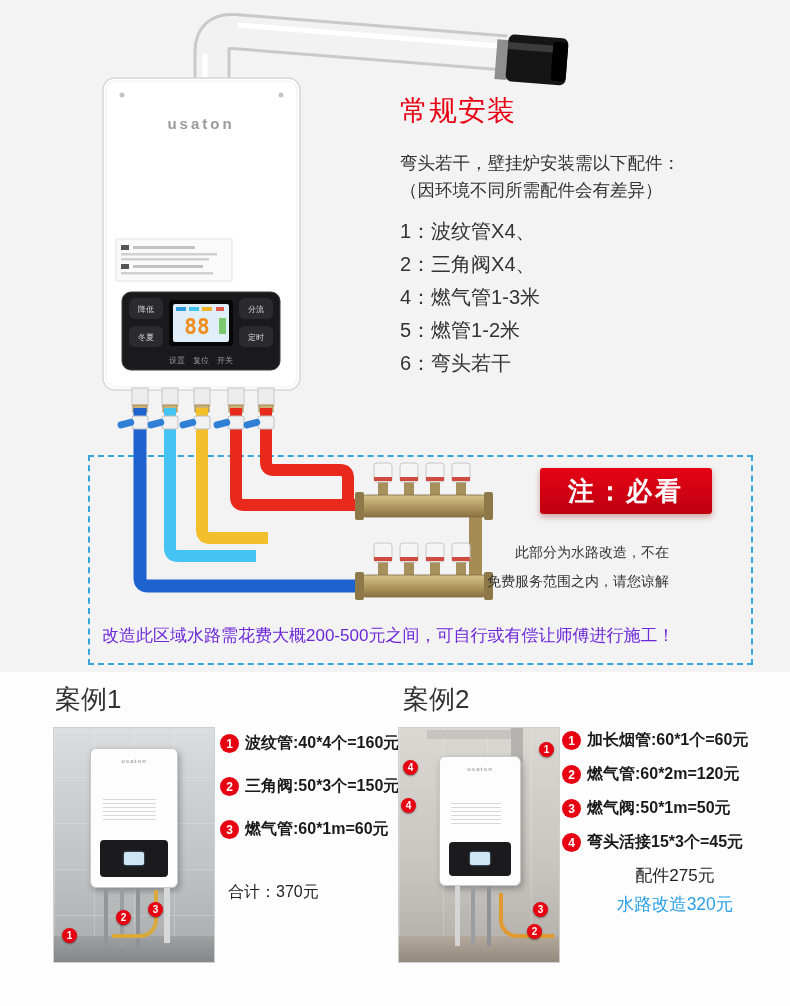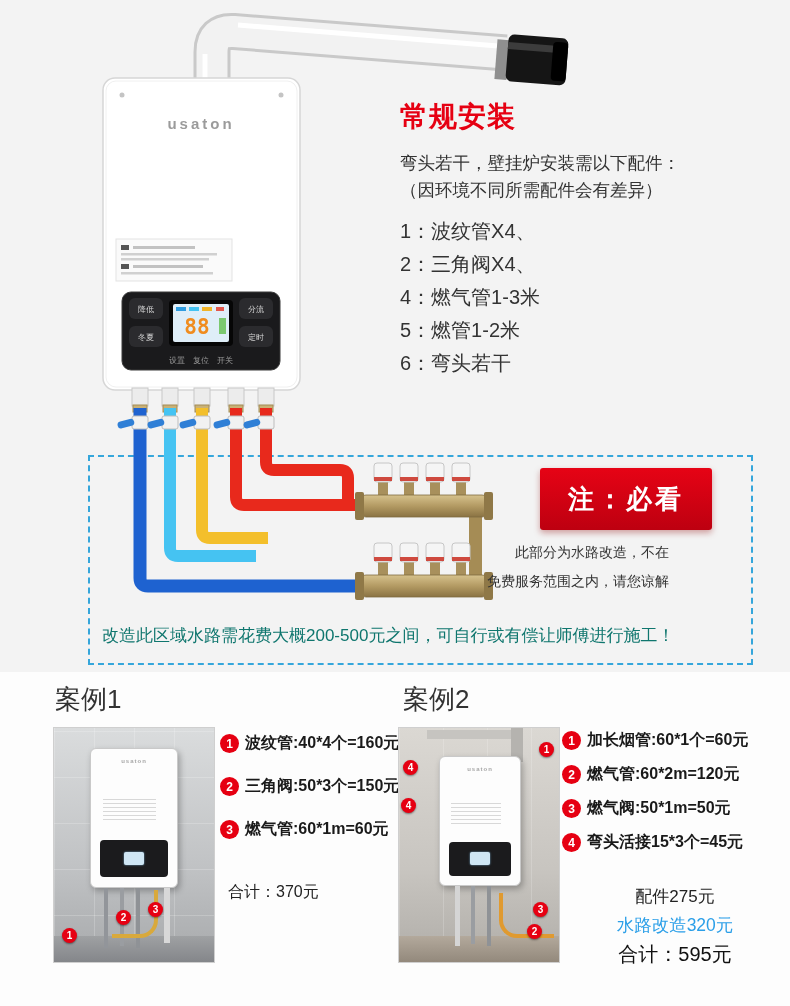--- a/index.html
+++ b/index.html
@@ -4,32 +4,32 @@
 <style>
   * { margin:0; padding:0; box-sizing:border-box; }
   body { font-family:"Liberation Sans","DejaVu Sans",sans-serif; background:#ffffff; }
   .page { position:relative; width:790px; height:1006px; background:#f3f3f3; overflow:hidden; }
 
   .bottom-sheet { position:absolute; left:0; top:672px; width:790px; height:334px; background:#fdfdfd; }
 
   .illustration { position:absolute; left:0; top:0; pointer-events:none; }
 
   
-  .guide-title { position:absolute; left:400px; top:98px; font-size:28px; font-weight:bold; color:#e60012; letter-spacing:1px; }
+  .guide-title { position:absolute; left:400px; top:92px; font-size:28px; font-weight:normal; color:#e60012; letter-spacing:1px; }
   .guide-intro { position:absolute; left:400px; top:150px; font-size:17.5px; color:#333; line-height:27px; }
   .guide-list  { position:absolute; left:400px; top:215px; font-size:20px; color:#333; line-height:33px; }
 
   
   .dashed-box { position:absolute; left:88px; top:455px; width:665px; height:210px; border:2px dashed #35a6db; }
-  .notice-badge { position:absolute; left:540px; top:468px; width:172px; height:62px;
+  .notice-badge { position:absolute; left:540px; top:468px; width:172px; height:46px;
     background:linear-gradient(180deg,#e60315,#bd0010); color:#fff; font-size:26px; font-weight:bold;
     display:flex; align-items:center; justify-content:center; letter-spacing:3px; border-radius:3px;
     box-shadow:0 3px 6px rgba(140,0,0,.35); }
   .notice-text { position:absolute; left:487px; top:538px; font-size:14px; color:#333; line-height:29px;text-align:right; }
-  .reform-note { position:absolute; left:102px; top:624px; font-size:17px; color:#0f766e; }
+  .reform-note { position:absolute; left:102px; top:624px; font-size:17px; color:#6d28d9; }
 
   
   .case-title { position:absolute; font-size:26px; color:#333; font-weight:500; }
   .case-photo { position:absolute; width:162px; height:236px; overflow:hidden; border:1px solid #cfcfcf; }
   .case1-photo { background:
       repeating-linear-gradient(90deg, rgba(255,255,255,.20) 0 1px, transparent 1px 40px),
       repeating-linear-gradient(0deg, rgba(255,255,255,.20) 0 1px, transparent 1px 46px),
       linear-gradient(180deg,#dadcdd,#c0c2c4 60%,#a7a9ab); }
   .case2-photo { background:
       repeating-linear-gradient(90deg, rgba(255,255,255,.18) 0 1px, transparent 1px 44px),
@@ -60,21 +60,21 @@
     color:#fff; font-size:10px; font-weight:bold; display:flex; align-items:center; justify-content:center;
     box-shadow:0 1px 2px rgba(0,0,0,.45); }
 
   .case-item { position:absolute; display:flex; align-items:center; gap:6px; white-space:nowrap; }
   .num-badge { width:19px; height:19px; border-radius:50%; background:#e60012; color:#fff; font-size:12px;
     font-weight:bold; display:flex; align-items:center; justify-content:center; flex:0 0 19px; }
   .case-item-text { font-size:16px; font-weight:bold; color:#1a1a1a; }
 
   .case1-total { position:absolute; left:228px; top:882px; font-size:16px; color:#222; }
   .case2-summary { position:absolute; left:585px; top:862px; width:180px; text-align:center; }
-  .parts-subtotal { font-size:17px; color:#222; line-height:28px;margin-top:21px; }
+  .parts-subtotal { font-size:17px; color:#222; line-height:28px; }
   .water-reform { font-size:17.5px; color:#2b9fe8; line-height:28px; }
   .case2-total { font-size:20px; color:#111; line-height:30px; }
 </style>
 </head>
 <body>
 
 <div class="page">
 
   <div class="bottom-sheet"></div>
 
@@ -325,16 +325,15 @@
     <span class="case-item-text">燃气阀:50*1m=50元</span>
   </div>
   <div class="case-item" style="left:562px; top:832px;">
     <span class="num-badge">4</span>
     <span class="case-item-text">弯头活接15*3个=45元</span>
   </div>
 
   <div class="case2-summary">
     <div class="parts-subtotal">配件275元</div>
     <div class="water-reform">水路改造320元</div>
-    <div class="case2-total">合计：595元</div>
   </div>
 
 </div>
 
 </body></html>

